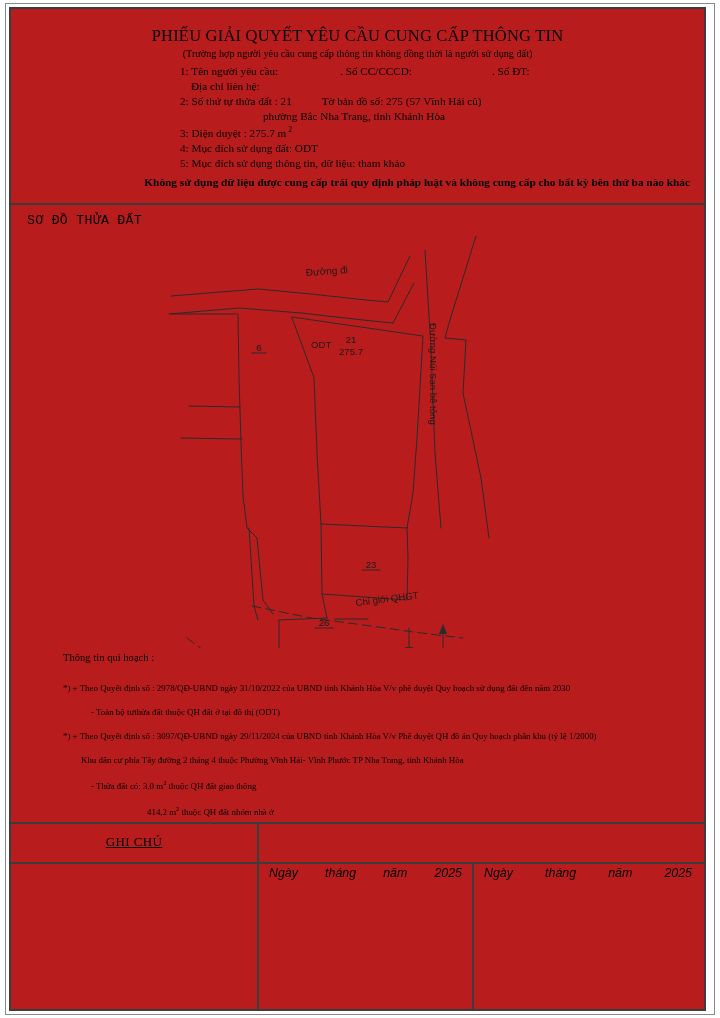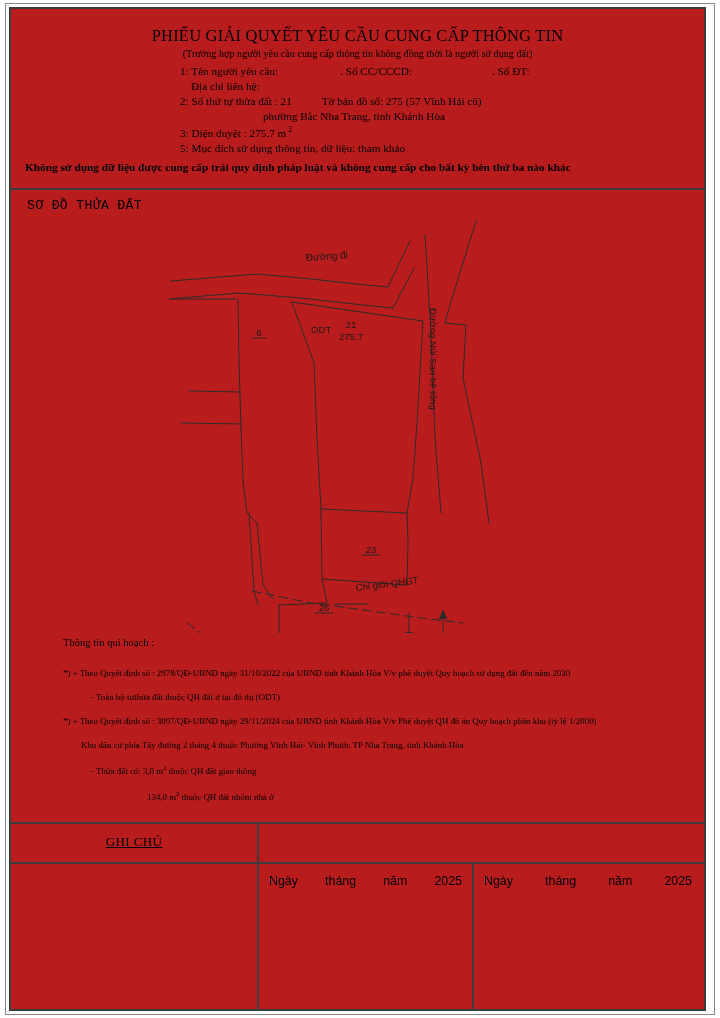--- a/index.html
+++ b/index.html
@@ -59,21 +59,21 @@
     padding-left: 155px;
     white-space: nowrap;
   }
   .hdr-line.indent1 { padding-left: 166px; }
   .hdr-line.indent2 { padding-left: 238px; }
   .gap-sm { display: inline-block; width: 62px; }
   .gap-md { display: inline-block; width: 80px; }
   .gap-lg { display: inline-block; width: 30px; }
   sup.m2 { font-size: 7.5px; vertical-align: super; padding-left: 2px; }
   .warn {
-    text-align: left;
+    text-align: right;
     font-size: 11.3px;
     font-weight: bold;
     margin: 7px 0 0 0;
     white-space: nowrap;
   }
 
   
   .hr-heavy {
     border: 0;
     border-top: 2px solid #3c3c3c;
@@ -140,22 +140,23 @@
     width: 246px; height: 40px;
     display: flex; align-items: center; justify-content: center;
   }
   .note-label { font-size: 13px; letter-spacing: .4px; text-decoration: underline; }
   .date-cell {
     position: absolute;
     top: 42px;
     height: 118px;
     font-family: "Liberation Sans", "DejaVu Sans", sans-serif;
     font-size: 12.4px;
-    padding-top: 10px;
+    padding-top: 2px;
     box-sizing: border-box;
+    font-style: italic;
   }
   .date-inner { display: flex; justify-content: space-between; padding: 0 10px; }
 </style>
 </head>
 <body>
 
 <div id="page"></div>
 
 <div id="frame">
 
@@ -179,20 +180,21 @@
 
     <div class="hdr-line indent2">
       <span>phường Bắc Nha Trang, tỉnh Khánh Hòa</span>
     </div>
 
     <div class="hdr-line">
       <span>3: Diện duyệt :</span>
       <span>275.7 m</span><sup class="m2">2</sup>
     </div>
 
+    <div class="hdr-line">4: Mục đích sử dụng đất: ODT</div>
     <div class="hdr-line">5: Mục đích sử dụng thông tin, dữ liệu: tham khảo</div>
 
     <div class="warn">Không sử dụng dữ liệu được cung cấp trái quy định pháp luật và không cung cấp cho bất kỳ bên thứ ba nào khác</div>
   </div>
 
   <hr class="hr-heavy">
 
   <div class="map-title">SƠ ĐỒ THỬA ĐẤT</div>
 
   <div id="map-wrap">
@@ -261,21 +263,21 @@
     </svg>
   </div>
 
   <div class="plan">
     <div class="plan-title">Thông tin qui hoạch :</div>
     <p>*) + Theo Quyết định số : 2978/QĐ-UBND ngày 31/10/2022 của UBND tỉnh Khánh Hòa V/v phê duyệt Quy hoạch sử dụng đất đến năm 2030</p>
     <p class="p-i2">- Toàn bộ tưthửa đất thuộc QH đất ở tại đô thị (ODT)</p>
     <p>*) + Theo Quyết định số : 3097/QĐ-UBND ngày 29/11/2024 của UBND tỉnh Khánh Hòa V/v Phê duyệt QH đồ án Quy hoạch phân khu (tỷ lệ 1/2000)</p>
     <p class="p-i1">Khu dân cư phía Tây đường 2 tháng 4 thuộc Phường Vĩnh Hải- Vĩnh Phước TP Nha Trang, tỉnh Khánh Hòa</p>
     <p class="p-i2"><span>- Thửa đất có: 3,0 m</span><sup class="sq">2</sup><span> thuộc QH đất giao thông</span></p>
-    <p class="p-i3"><span>134,0 m</span><sup class="sq">2</sup><span> thuộc QH đất nhóm nhà ở</span></p>
+    <p class="p-i3"><span>414,2 m</span><sup class="sq">2</sup><span> thuộc QH đất nhóm nhà ở</span></p>
   </div>
 
   <div id="sigtable">
     <div class="row-line" style="top:0;"></div>
     <div class="row-line" style="top:40px;"></div>
     <div class="row-line" style="top:187px;"></div>
 
     <div class="v-line" style="left:246px; height:187px;"></div>
     <div class="v-line" style="left:461px; top:40px; height:147px;"></div>
 

